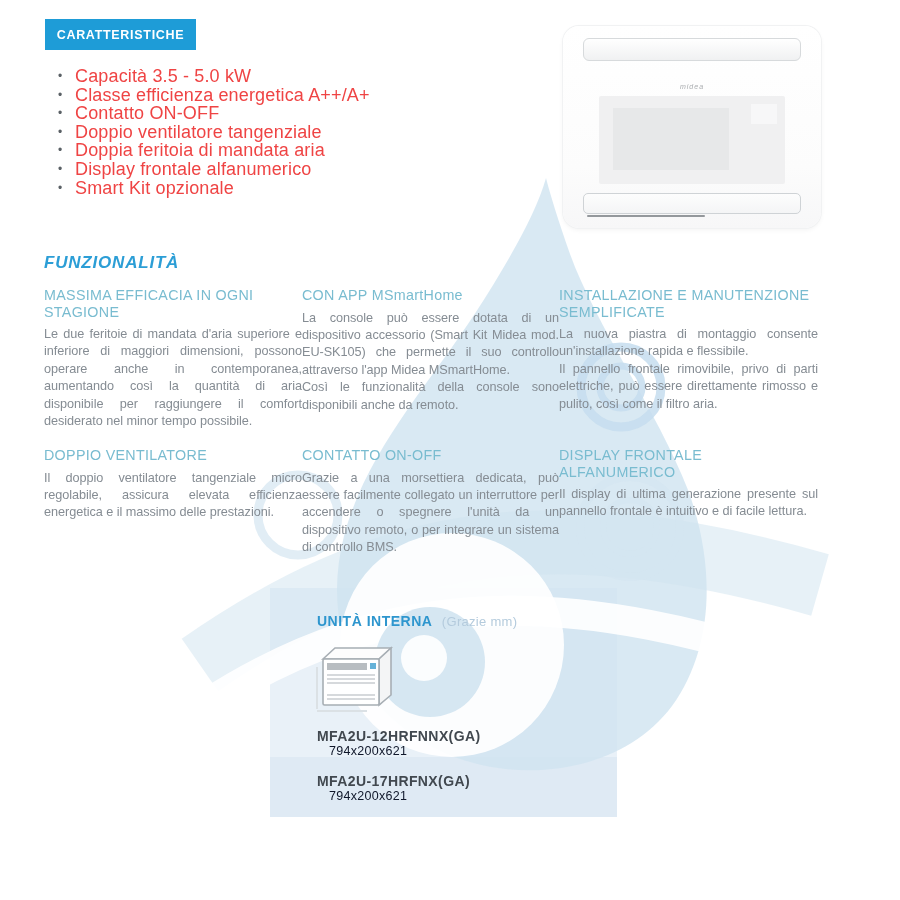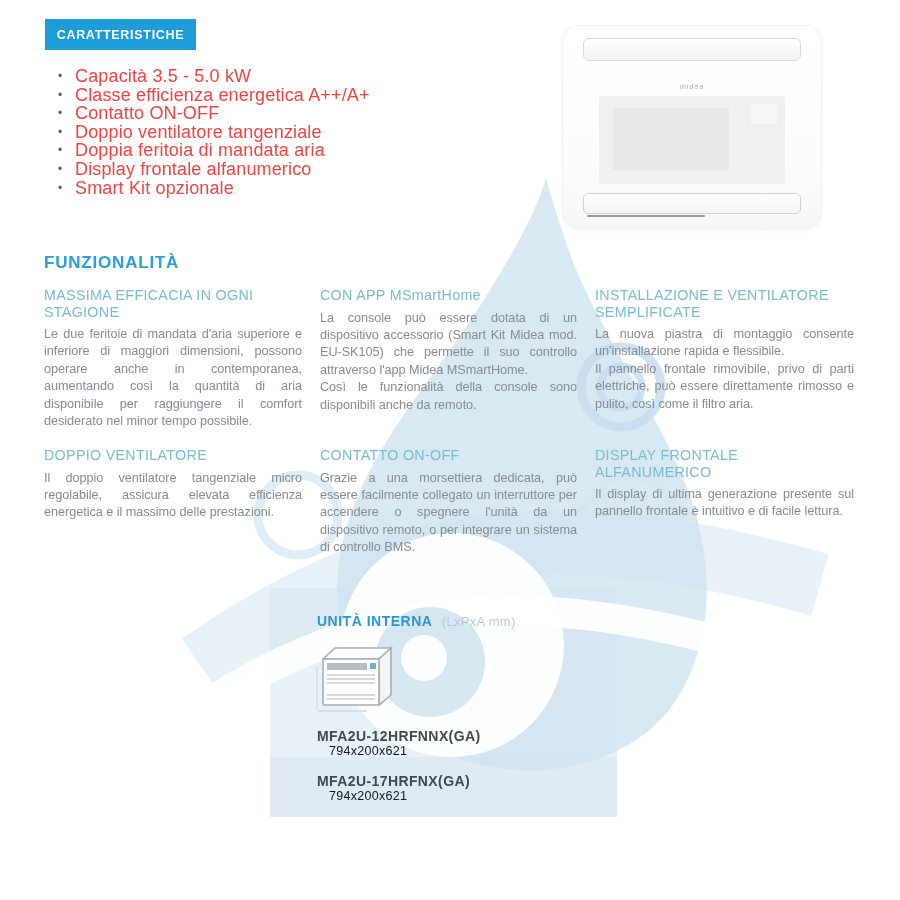--- a/index.html
+++ b/index.html
@@ -60,26 +60,26 @@
     position:absolute;left:20px;top:167px;width:216px;height:19px;
     border:1.5px solid #cfd3d6;border-radius:5px;
     background:linear-gradient(180deg,#fdfdfd,#f4f5f6);
   }
   .product .bottom-line{
     position:absolute;left:24px;top:189px;width:118px;height:2px;background:#94989c;border-radius:2px;
   }
   
   .func-title{
     position:absolute;left:44px;top:253px;z-index:3;
-    font-size:17px;font-weight:bold;color:#2c9ed6;letter-spacing:.8px;
+    font-size:17px;font-weight:bold;color:#2c9ed6;letter-spacing:.8px;font-style:italic;
   }
   .columns{
     position:absolute;left:44px;top:287px;width:810px;z-index:3;
     display:grid;grid-template-columns:258px 257px 259px;
-    grid-template-rows:160px auto;column-gap:18px;
+    grid-template-rows:160px auto;
   }
   .section h3{
     margin:0 0 6px 0;font-size:14.3px;font-weight:400;color:#79bcd0;
     letter-spacing:.3px;line-height:16.5px;
   }
   .section h3 .hl{display:block;}
   .section h3 .hl:empty{display:none;}
   .section p{
     margin:0;font-size:12.7px;color:#858c93;line-height:17.4px;
     text-align:justify;letter-spacing:-0.05px;
@@ -170,21 +170,21 @@
   </div>
   <div class="section">
     <h3>
       <span class="hl">CON APP MSmartHome</span>
     </h3>
     <p>La console può essere dotata di un dispositivo accessorio (Smart Kit Midea mod. EU-SK105) che permette il suo controllo attraverso l'app Midea MSmartHome.</p>
     <p>Così le funzionalità della console sono disponibili anche da remoto.</p>
   </div>
   <div class="section">
     <h3>
-      <span class="hl">INSTALLAZIONE E VENTILATORE</span>
+      <span class="hl">INSTALLAZIONE E MANUTENZIONE</span>
       <span class="hl">SEMPLIFICATE</span>
     </h3>
     <p>La nuova piastra di montaggio consente un'installazione rapida e flessibile.</p>
     <p>Il pannello frontale rimovibile, privo di parti elettriche, può essere direttamente rimosso e pulito, così come il filtro aria.</p>
   </div>
   <div class="section">
     <h3>
       <span class="hl">DOPPIO VENTILATORE</span>
 
     </h3>
@@ -205,21 +205,21 @@
 
     </h3>
     <p>Il display di ultima generazione presente sul pannello frontale è intuitivo e di facile lettura.</p>
 
   </div>
 </div>
 
 <div class="panel-content">
   <div class="panel-title">
     <span class="t">UNITÀ INTERNA</span>
-    <span class="s">(LxPxA mm)</span>
+    <span class="s">(Grazie mm)</span>
   </div>
 
   <svg class="unit-icon" width="82" height="72" viewBox="0 0 82 72">
     <g>
       <line x1="2" y1="24" x2="2" y2="66" stroke="#dbe1e5" stroke-width="2"></line>
       <line x1="2" y1="68" x2="52" y2="68" stroke="#dbe1e5" stroke-width="2"></line>
       <line x1="64" y1="62" x2="76" y2="50" stroke="#ccd2d6" stroke-width="2"></line>
       <polygon points="8,16 20,5 76,5 64,16" fill="#fdfdfd" stroke="#a7aeb4" stroke-width="1.6"></polygon>
       <polygon points="64,16 76,5 76,52 64,62" fill="#f4f5f6" stroke="#a7aeb4" stroke-width="1.6"></polygon>
       <rect x="8" y="16" width="56" height="46" rx="1.5" fill="#ffffff" stroke="#a7aeb4" stroke-width="1.6"></rect>

